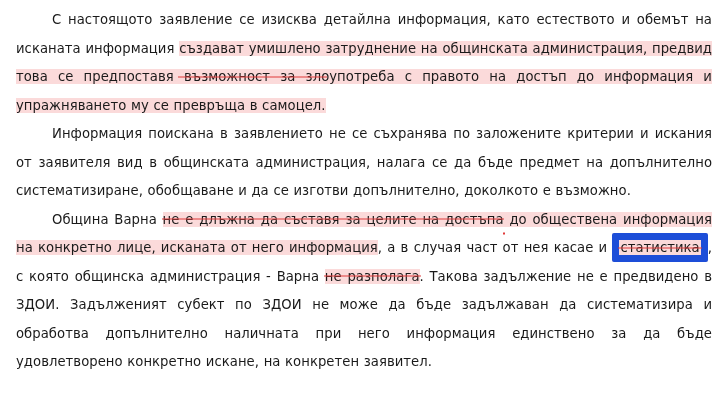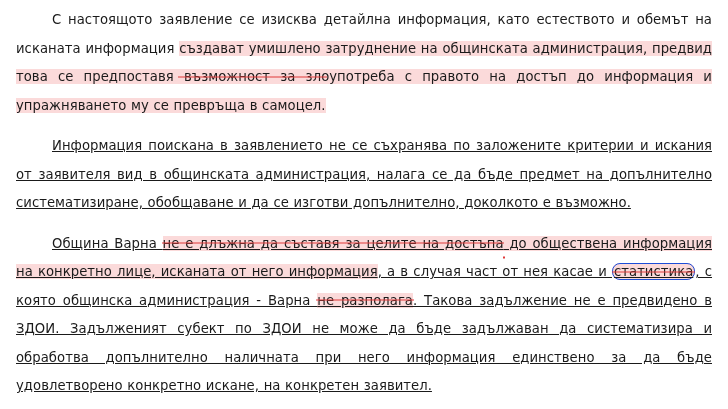--- a/index.html
+++ b/index.html
@@ -24,22 +24,21 @@
   .para {
     font-size: 13.2px;
     line-height: 28.5px;
     text-align: justify;
     text-justify: inter-word;
     margin: 0 0 0 0;
     letter-spacing: 0.05px;
     word-spacing: 0.4px;
   }
   .para + .para {
-    margin-top: 12px;
-    text-decoration: underline;
+    margin-top: 0;
   }
   .indent {
     display: inline-block;
     width: 36px;
   }
   .hl-strike {
     background: #fbdada;
     position: relative;
   }
   .strike {
@@ -50,22 +49,22 @@
     position: absolute;
     left: -1px;
     right: -1px;
     top: 50%;
     height: 1.3px;
     background: #e03a3a;
     transform: translateY(-0.5px);
   }
   .hl-box {
     background: #fbdada;
-    border: 1px solid #1d4ed8;
-    border-radius: 8px;
+    border: 7px solid #1d4ed8;
+    border-radius: 2px;
     padding: 0 1px;
   }
 </style>
 </head>
 <body>
 
 <div id="doc">
 
   <p class="para">
     <span class="indent"></span><span>С настоящото заявление се изисква детайлна информация, като естеството и обемът на исканата информация </span><span class="hl-strike strike">създават умишлено затруднение на общинската администрация, предвид това се предпоставя възможност за злоупотреба с правото на достъп до информация и упражняването му се превръща в самоцел.</span>

